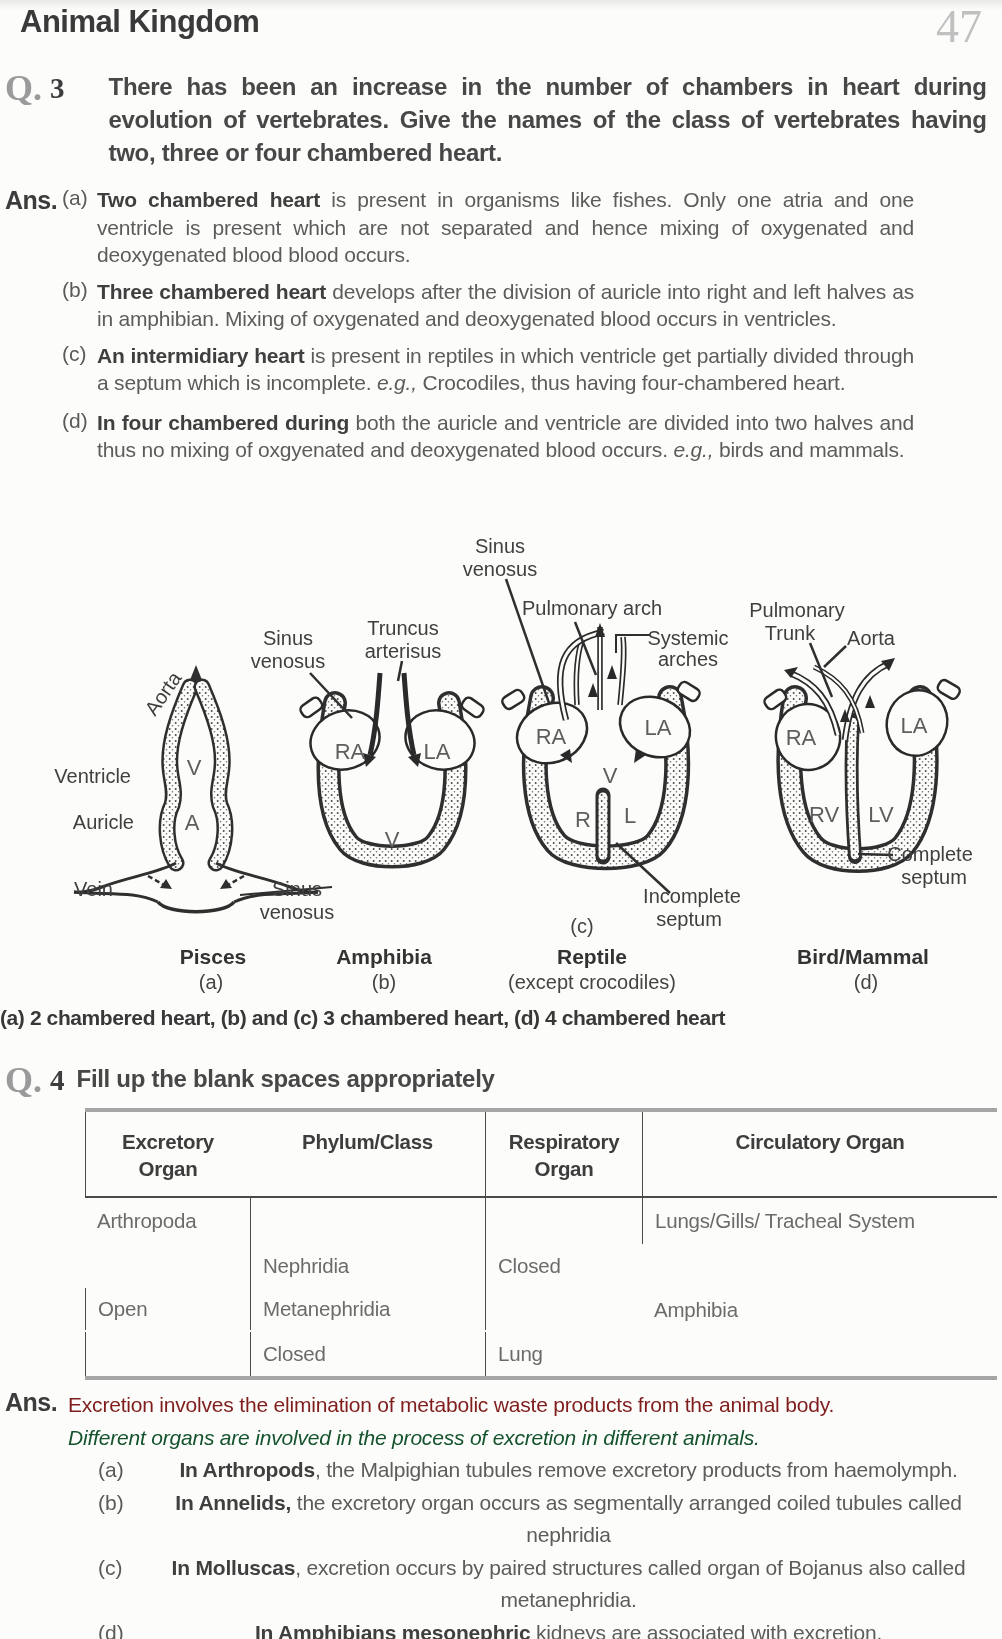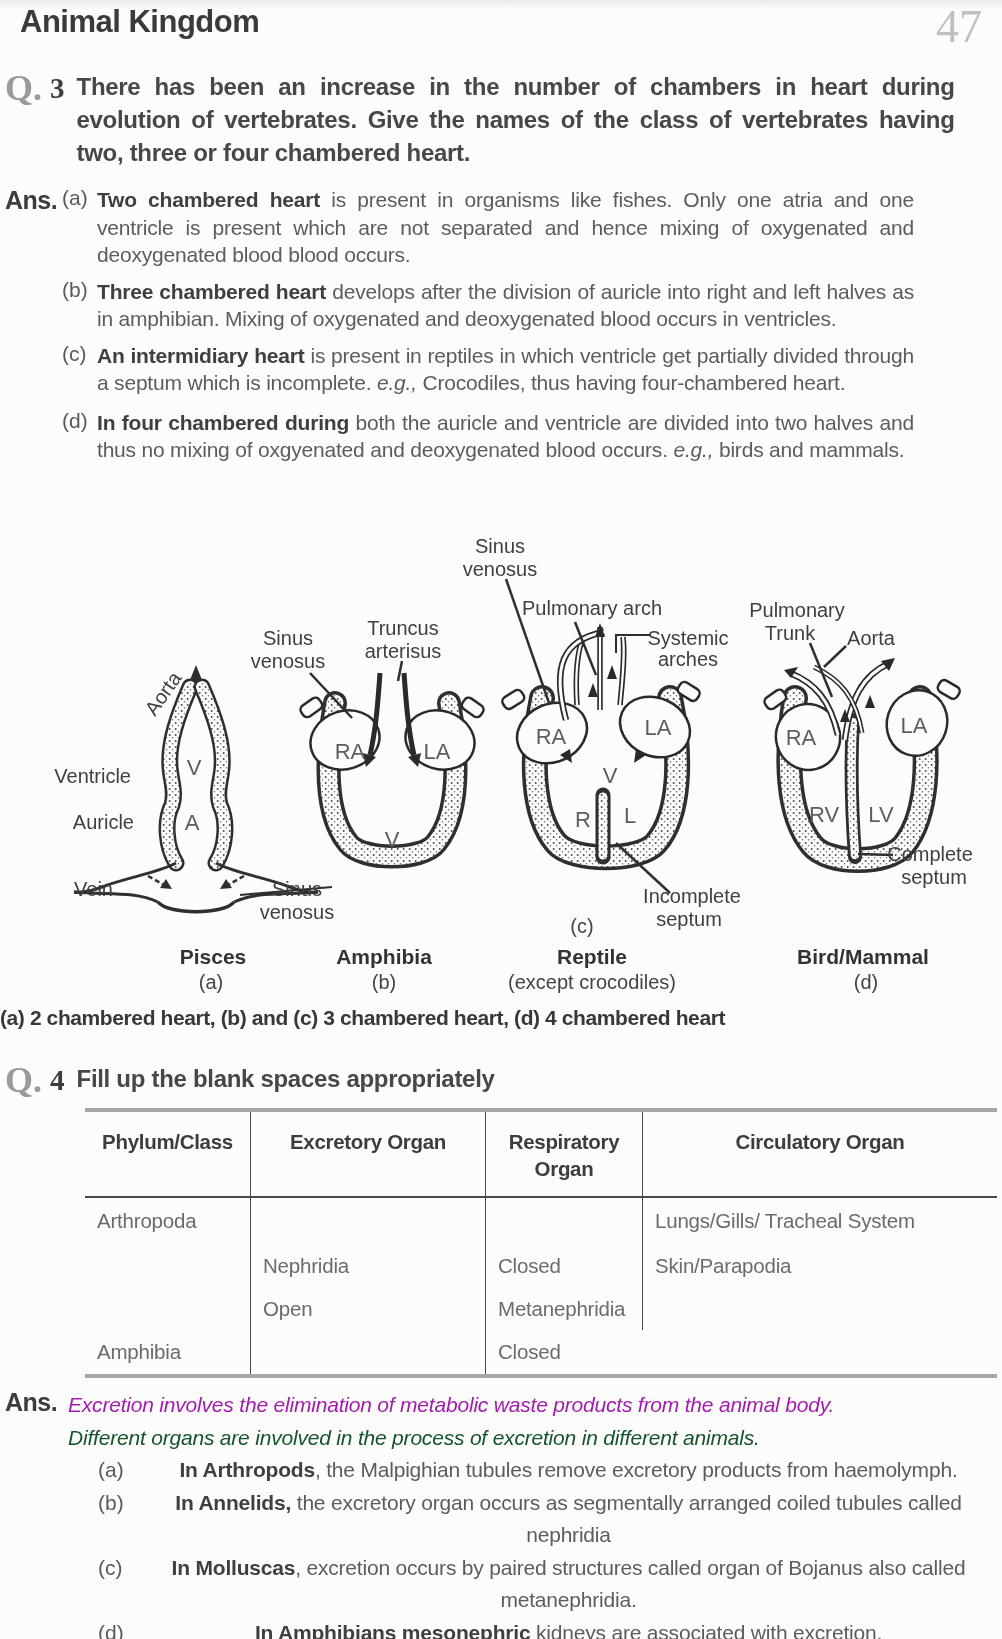--- a/index.html
+++ b/index.html
@@ -17,21 +17,21 @@
   .hdr-page{position:absolute;top:0px;right:20px;font-family:"Liberation Serif",serif;
     font-size:46px;font-weight:400;color:#c0c0c0;}
   
   .qrow{position:absolute;left:5px;display:flex;align-items:flex-start;}
   .qmark{font-family:"Liberation Serif",serif;font-size:36px;font-weight:700;
     color:#9a9a9a;line-height:1;margin-right:8px;}
   .qnum{font-family:"Liberation Serif",serif;font-size:29px;font-weight:700;
     color:#3d3d3d;line-height:1.1;margin:3px 12px 0 0;}
   .qtext{font-size:24px;font-weight:600;color:#474747;line-height:33px;
     letter-spacing:-0.3px;text-align:justify;}
-  #q3 .qtext{width:878px;}
+  #q3 .qtext{width:878px;margin-left:32px;}
   
   .ansrow{position:absolute;left:5px;display:flex;}
   .anslabel{font-size:25px;font-weight:700;color:#3c3c3c;width:57px;flex:none;
     letter-spacing:-0.5px;}
   .ans-items{flex:1;}
   .ans-item{display:flex;margin-bottom:9px;}
   .ans-item .ilabel{width:35px;flex:none;font-size:21px;color:#5a5a5a;}
   .ans-item .ibody{flex:1;font-size:21px;line-height:27.5px;color:#5c5c5c;
     text-align:justify;letter-spacing:-0.2px;}
   .ibody b{color:#3f3f3f;margin-top:11px;}
@@ -54,21 +54,21 @@
   .q4table .hcell{height:86px;border-bottom:2px solid #4a4a4a;padding-top:16px;
     text-align:center;font-size:20.5px;font-weight:700;color:#3d3d3d;
     letter-spacing:-0.3px;line-height:27px;}
   .q4table .bcell{font-size:20.5px;color:#6b6b6b;display:flex;align-items:center;
     letter-spacing:-0.2px;}
   .r1{height:46px;} .r2{height:44px;} .r3{height:42px;} .r4{height:44px;}
   
   #ans4{top:1388px;width:997px;}
   #ans4 .anslabel{width:63px;}
   #ans4 .a4body{flex:1;}
-  .a4line{font-size:21px;line-height:33px;color:#a21caf;letter-spacing:-0.2px;font-style:italic;}
+  .a4line{font-size:21px;line-height:33px;color:#7f1d1d;letter-spacing:-0.2px;}
   .a4note{font-style:italic;color:#14532d;}
   #ans4 .ans-item{margin:0 0 1px 30px;}
   #ans4 .ans-item .ilabel{width:37px;line-height:32px;}
   #ans4 .ans-item .ibody{font-size:21px;line-height:32px;text-align:center;}
 </style>
 </head>
 <body>
 
 <div class="page">
   <div class="topshade"></div>
@@ -259,43 +259,43 @@
 
   <div class="caption">(a) 2 chambered heart, (b) and (c) 3 chambered heart, (d) 4 chambered heart</div>
 
   <div class="qrow" id="q4" style="top:1062px;">
     <span class="qmark">Q.</span>
     <span class="qnum">4</span>
     <div class="qtext">Fill up the blank spaces appropriately</div>
   </div>
 
   <div class="q4table">
+    <div class="cell hcell">Excretory Organ</div>
     <div class="cell hcell c0">Phylum/Class</div>
-    <div class="cell hcell">Excretory Organ</div>
     <div class="cell hcell">Respiratory Organ</div>
     <div class="cell hcell">Circulatory Organ</div>
 
     <div class="cell bcell r1 c0">Arthropoda</div>
     <div class="cell bcell r1"></div>
     <div class="cell bcell r1"></div>
     <div class="cell bcell r1">Lungs/Gills/ Tracheal System</div>
 
     <div class="cell bcell r2 c0"></div>
     <div class="cell bcell r2">Nephridia</div>
     <div class="cell bcell r2">Closed</div>
-    <div class="cell bcell r2">Skin/Parapodia</div>
 
     <div class="cell bcell r3 c0"></div>
     <div class="cell bcell r3">Open</div>
     <div class="cell bcell r3">Metanephridia</div>
     <div class="cell bcell r3"></div>
 
     <div class="cell bcell r4 c0">Amphibia</div>
     <div class="cell bcell r4"></div>
     <div class="cell bcell r4">Closed</div>
+    <div class="cell bcell r4">Lung</div>
   </div>
 
   <div class="ansrow" id="ans4">
     <div class="anslabel">Ans.</div>
     <div class="a4body">
       <div class="a4line">Excretion involves the elimination of metabolic waste products from the animal body.</div>
       <div class="a4line a4note">Different organs are involved in the process of excretion in different animals.</div>
       <div class="ans-item">
         <span class="ilabel">(a)</span>
         <div class="ibody"><b>In Arthropods</b><span>, the Malpighian tubules remove excretory products from haemolymph.</span></div>

